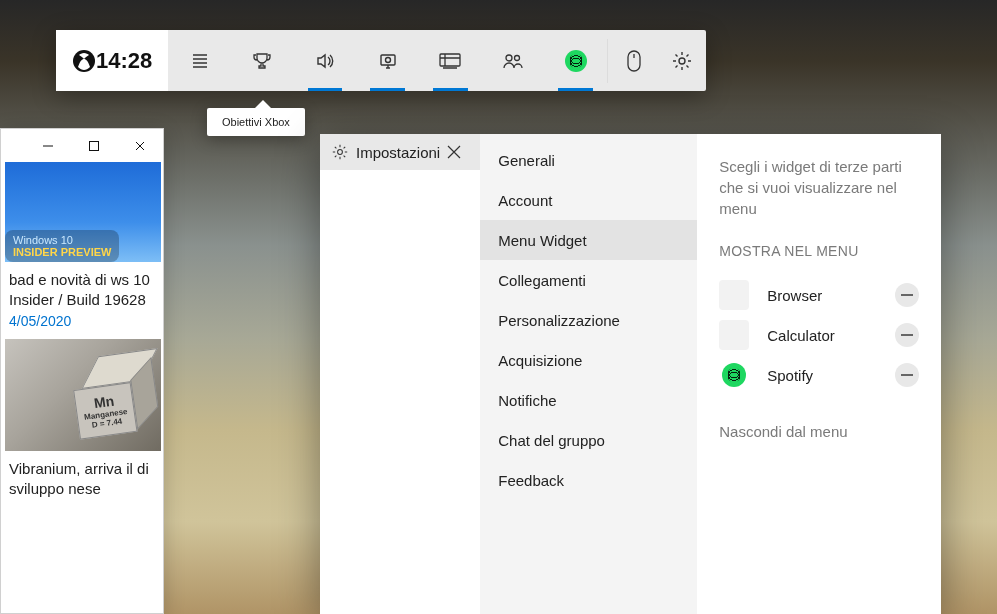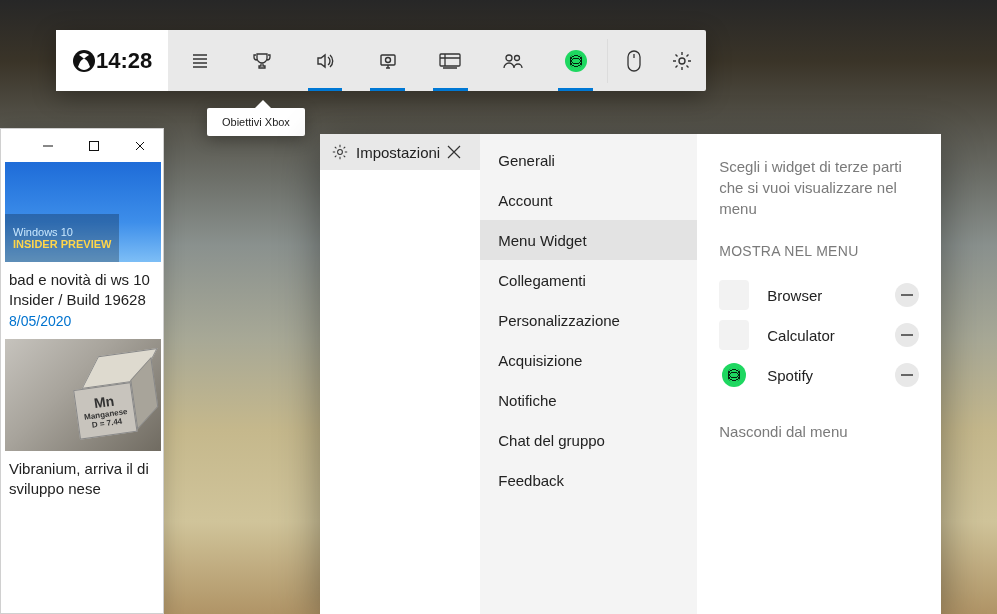--- a/index.html
+++ b/index.html
@@ -10,21 +10,21 @@
 
 
 .back-window {
   position: absolute; left: 0; top: 128px; width: 164px; height: 486px;
   background: #fff; border: 1px solid #d0d0d0; box-shadow: 0 4px 20px rgba(0,0,0,.2);
 }
 .titlebar { height: 33px; display: flex; align-items: center; justify-content: flex-end; }
 .win-btn { width: 46px; height: 33px; display:flex; align-items:center; justify-content:center; color:#111; font-size: 12px; }
 .back-content { padding: 0 4px; font-size: 14px; color:#222; }
 .thumb1 { width: 156px; height: 100px; background: linear-gradient(180deg,#1e6cd8 0%, #3d8eea 60%, #7dbef6 100%); margin: 0 auto 4px; display:flex; align-items:flex-end; }
-.thumb1-caption { background: rgba(0,0,0,.25); padding: 12px 8px; }
+.thumb1-caption { background: rgba(0,0,0,.25); padding: 4px 8px; border-radius: 8px; }
 .cap-line1 { font-size:11px; color:#c9e8ff; }
 .cap-line2 { font-size:11px; color:#ffd64a; font-weight:600; }
 .art-title { font-size: 15px; line-height:1.35; margin: 8px 4px 2px; }
 .art-date { color:#0073cf; font-size: 14px; margin: 2px 4px 10px; }
 .thumb2 { width:156px; height: 112px; margin: 0 auto; background: linear-gradient(135deg,#c6c3bd,#a8a49c 40%,#706b61 100%); display:flex;align-items:flex-end;justify-content:flex-end; position:relative; }
 .cube { position:absolute; right:14px; bottom:14px; width:72px; height:72px; transform: rotate(-8deg); }
 .cube-face { position:absolute; background:#c8c4bd; border:1px solid #888; display:flex; flex-direction:column; align-items:center; justify-content:center; color:#333; font-size:10px; font-weight:600; }
 .cube-top   { width:60px;height:30px; transform: skewX(-35deg) translateY(-10px); left:12px; top:0; background:#dedacf;}
 .cube-front { width:58px;height:50px; left:0; top:20px; }
 .cube-side  { width:24px;height:50px; left:58px; top:20px; transform: skewY(-40deg) translateY(-12px); background:#a8a49a; }
@@ -99,21 +99,21 @@
     </div>
   </div>
   <div class="back-content">
     <div class="thumb1">
       <div class="thumb1-caption">
         <div class="cap-line1">Windows 10</div>
         <div class="cap-line2">INSIDER PREVIEW</div>
       </div>
     </div>
     <div class="art-title">bad e novità di ws 10 Insider / Build 19628</div>
-    <div class="art-date">8/05/2020</div>
+    <div class="art-date">4/05/2020</div>
     <div class="thumb2">
       <div class="cube">
         <div class="cube-face cube-top"></div>
         <div class="cube-face cube-side"></div>
         <div class="cube-face cube-front">
           <div style="font-size:14px">Mn</div>
           <div style="font-size:8px">Manganese</div>
           <div style="font-size:8px">D = 7.44</div>
         </div>
       </div>

